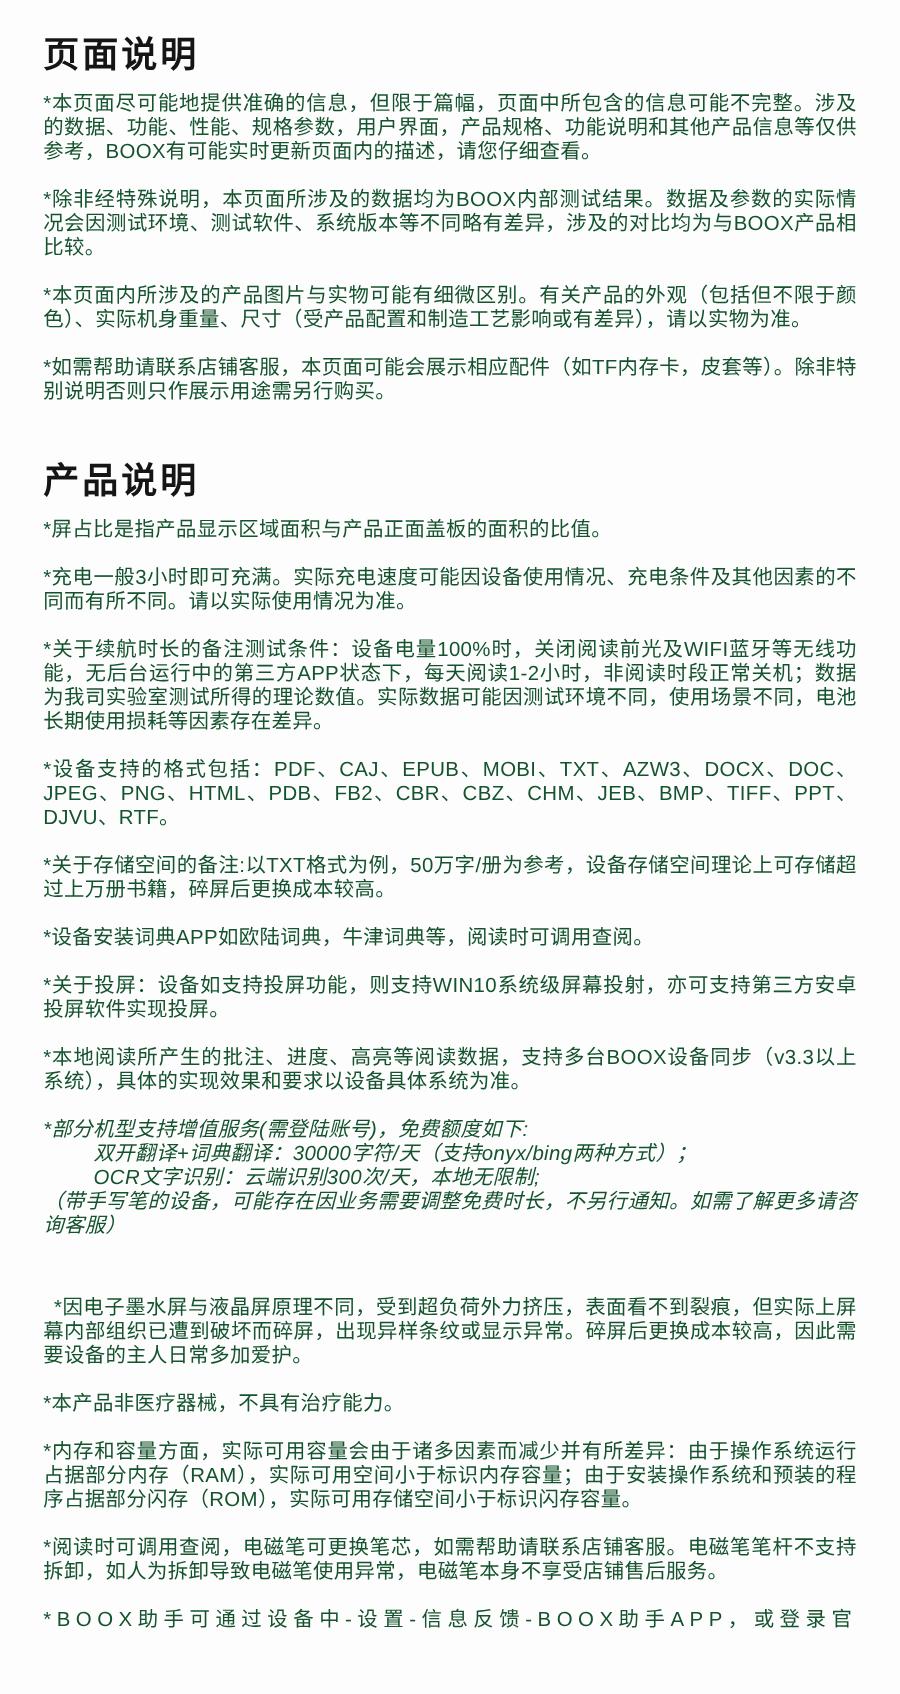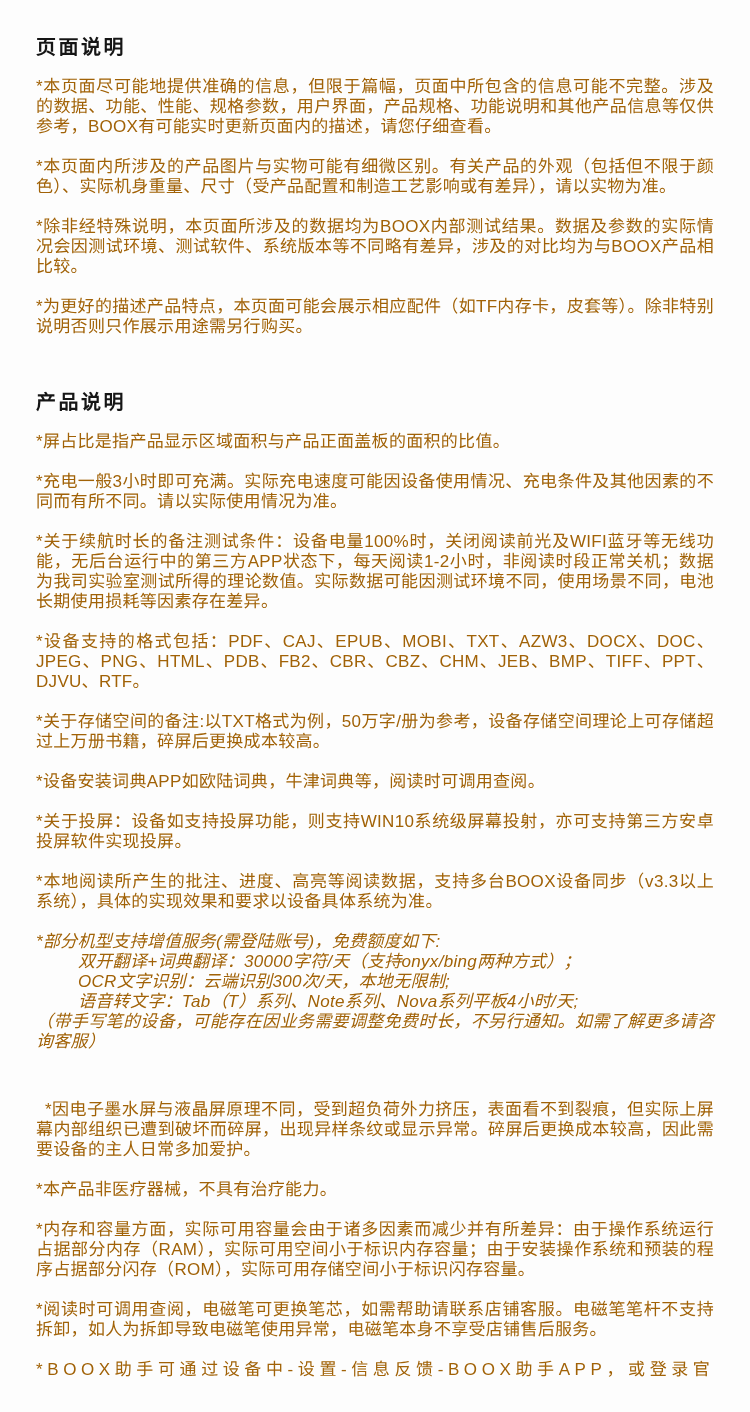--- a/index.html
+++ b/index.html
@@ -12,31 +12,31 @@
   .page{
     box-sizing:border-box;
     width:750px;
     min-height:1412px;
     padding:30px 36px 46px 36px;
   }
   .sec{margin:0;}
   .sec + .sec{margin-top:48px;}
   .sec-title{
     margin:0;
-    font-size:20px;
+    font-size:30px;
     line-height:34px;
     font-weight:700;
     color:#151515;
     letter-spacing:2.5px;
   }
   .para{
     margin:20px 0 0 0;
     font-size:17px;
     line-height:20px;
-    color:#a16207;
+    color:#14532d;
     text-align:justify;
     letter-spacing:0.3px;
   }
   .sec-title + .para{margin-top:13px;}
   .vas{margin:20px 0 0 0;font-style:italic;}
   .vas .para{margin-top:0;}
   .vas-item{padding-left:42px;}
   .indent-first{text-indent:9px;}
   .spread{
     display:block;
@@ -46,40 +46,39 @@
   }
 </style>
 </head>
 <body>
 
 <div class="page">
 
   <section class="sec">
     <h1 class="sec-title">页面说明</h1>
     <p class="para">*本页面尽可能地提供准确的信息，但限于篇幅，页面中所包含的信息可能不完整。涉及的数据、功能、性能、规格参数，用户界面，产品规格、功能说明和其他产品信息等仅供参考，BOOX有可能实时更新页面内的描述，请您仔细查看。</p>
+    <p class="para">*除非经特殊说明，本页面所涉及的数据均为BOOX内部测试结果。数据及参数的实际情况会因测试环境、测试软件、系统版本等不同略有差异，涉及的对比均为与BOOX产品相比较。</p>
     <p class="para">*本页面内所涉及的产品图片与实物可能有细微区别。有关产品的外观（包括但不限于颜色）、实际机身重量、尺寸（受产品配置和制造工艺影响或有差异），请以实物为准。</p>
-    <p class="para">*除非经特殊说明，本页面所涉及的数据均为BOOX内部测试结果。数据及参数的实际情况会因测试环境、测试软件、系统版本等不同略有差异，涉及的对比均为与BOOX产品相比较。</p>
-    <p class="para">*为更好的描述产品特点，本页面可能会展示相应配件（如TF内存卡，皮套等）。除非特别说明否则只作展示用途需另行购买。</p>
+    <p class="para">*如需帮助请联系店铺客服，本页面可能会展示相应配件（如TF内存卡，皮套等）。除非特别说明否则只作展示用途需另行购买。</p>
   </section>
 
   <section class="sec">
     <h1 class="sec-title">产品说明</h1>
     <p class="para">*屏占比是指产品显示区域面积与产品正面盖板的面积的比值。</p>
     <p class="para">*充电一般3小时即可充满。实际充电速度可能因设备使用情况、充电条件及其他因素的不同而有所不同。请以实际使用情况为准。</p>
     <p class="para">*关于续航时长的备注测试条件：设备电量100%时，关闭阅读前光及WIFI蓝牙等无线功能，无后台运行中的第三方APP状态下，每天阅读1-2小时，非阅读时段正常关机；数据为我司实验室测试所得的理论数值。实际数据可能因测试环境不同，使用场景不同，电池长期使用损耗等因素存在差异。</p>
     <p class="para">*设备支持的格式包括：PDF、CAJ、EPUB、MOBI、TXT、AZW3、DOCX、DOC、JPEG、PNG、HTML、PDB、FB2、CBR、CBZ、CHM、JEB、BMP、TIFF、PPT、DJVU、RTF。</p>
     <p class="para">*关于存储空间的备注:以TXT格式为例，50万字/册为参考，设备存储空间理论上可存储超过上万册书籍，碎屏后更换成本较高。</p>
     <p class="para">*设备安装词典APP如欧陆词典，牛津词典等，阅读时可调用查阅。</p>
     <p class="para">*关于投屏：设备如支持投屏功能，则支持WIN10系统级屏幕投射，亦可支持第三方安卓投屏软件实现投屏。</p>
     <p class="para">*本地阅读所产生的批注、进度、高亮等阅读数据，支持多台BOOX设备同步（v3.3以上系统），具体的实现效果和要求以设备具体系统为准。</p>
     <div class="vas">
       <p class="para">*部分机型支持增值服务(需登陆账号)，免费额度如下:</p>
       <p class="para vas-item">双开翻译+词典翻译：30000字符/天（支持onyx/bing两种方式）；</p>
       <p class="para vas-item">OCR文字识别：云端识别300次/天，本地无限制;</p>
-      <p class="para vas-item">语音转文字：Tab（T）系列、Note系列、Nova系列平板4小时/天;</p>
       <p class="para">（带手写笔的设备，可能存在因业务需要调整免费时长，不另行通知。如需了解更多请咨询客服）</p>
     </div>
   </section>
 
   <section class="sec">
     <p class="para indent-first">*因电子墨水屏与液晶屏原理不同，受到超负荷外力挤压，表面看不到裂痕，但实际上屏幕内部组织已遭到破坏而碎屏，出现异样条纹或显示异常。碎屏后更换成本较高，因此需要设备的主人日常多加爱护。</p>
     <p class="para">*本产品非医疗器械，不具有治疗能力。</p>
     <p class="para">*内存和容量方面，实际可用容量会由于诸多因素而减少并有所差异：由于操作系统运行占据部分内存（RAM），实际可用空间小于标识内存容量；由于安装操作系统和预装的程序占据部分闪存（ROM），实际可用存储空间小于标识闪存容量。</p>
     <p class="para">*阅读时可调用查阅，电磁笔可更换笔芯，如需帮助请联系店铺客服。电磁笔笔杆不支持拆卸，如人为拆卸导致电磁笔使用异常，电磁笔本身不享受店铺售后服务。</p>
     <p class="para">

